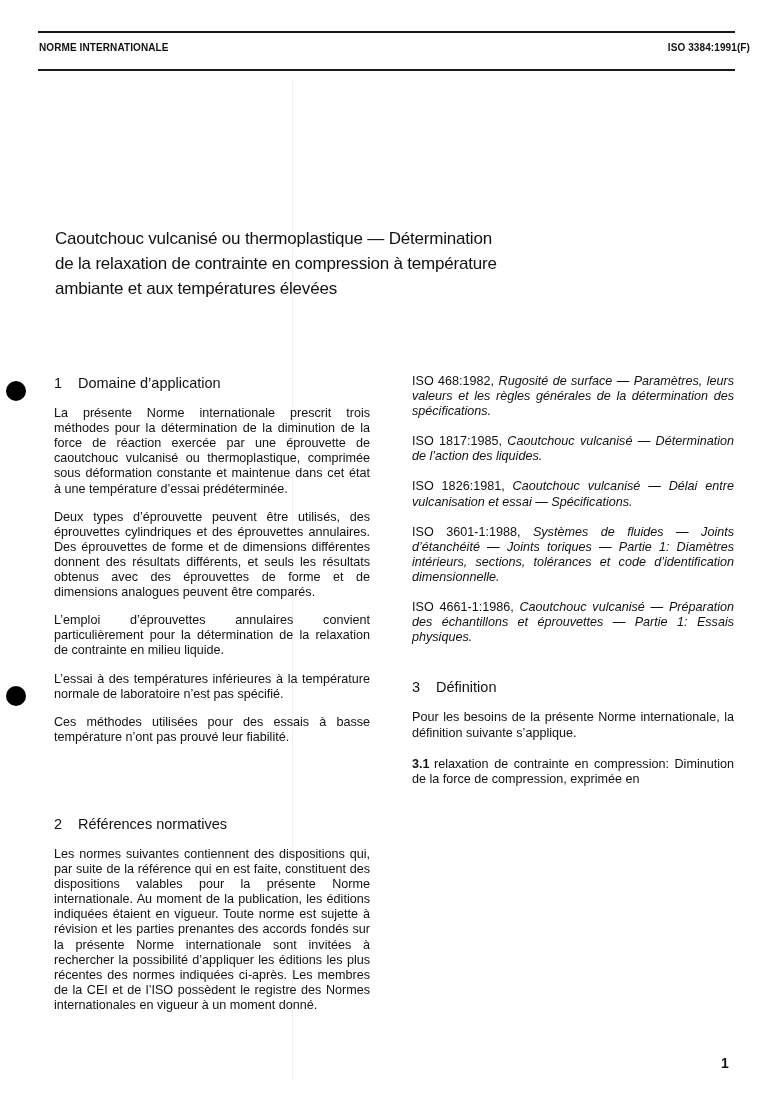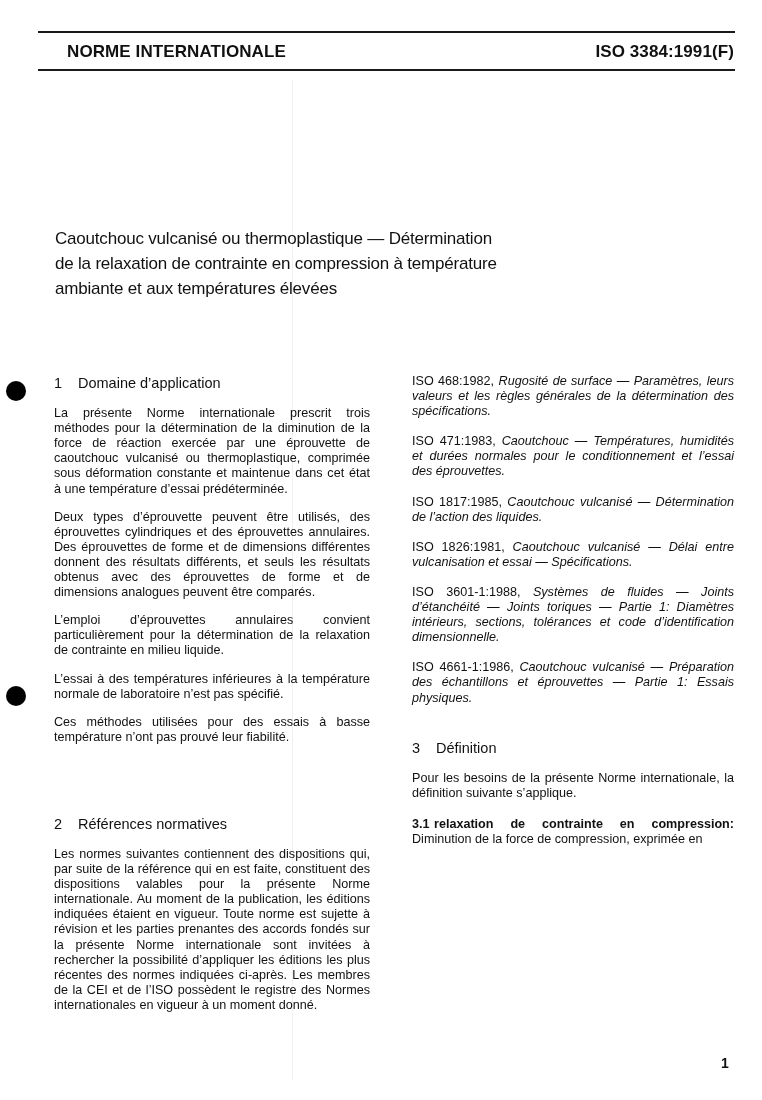--- a/index.html
+++ b/index.html
@@ -3,43 +3,43 @@
 <meta charset="utf-8">
 <style>
   html, body { margin: 0; padding: 0; background: #ffffff; }
   body {
     width: 762px; height: 1100px; position: relative; overflow: hidden;
     font-family: "Liberation Sans", "DejaVu Sans", sans-serif; color: #111;
   }
   .rule { position: absolute; left: 38px; width: 697px; height: 2px; background: #1a1a1a; }
   .rule.top { top: 31px; }
   .rule.bot { top: 69px; }
-  .hdr { position: absolute; top: 42px; font-weight: bold; font-size: 17px; letter-spacing: 0.1px; margin-left: 28px; }
+  .hdr { position: absolute; top: 42px; font-weight: bold; font-size: 10px; letter-spacing: 0.1px; }
   .hdr.left { left: 39px; }
-  .hdr.right { right: 28px; }
+  .hdr.right { right: 12px; }
 
   .title {
     position: absolute; left: 55px; top: 226px; width: 660px;
     font-weight: normal; font-size: 17px; line-height: 25px; letter-spacing: -0.2px;
   }
 
   .bullet { position: absolute; width: 20px; height: 20px; border-radius: 50%; background: #000; }
 
   .col { position: absolute; font-size: 12.6px; line-height: 15.1px; }
   .col.left { left: 54px; top: 376px; width: 316px; }
   .col.right { left: 412px; top: 374px; width: 322px; }
 
   .sec-h { font-weight: normal; font-size: 14.5px; margin: 0 0 15px 0; }
   .sec-h .num { display: inline-block; width: 24px; }
 
   p { margin: 0 0 13px 0; text-align: justify; }
   .ref { margin: 0 0 15px 0; text-align: justify; }
   .ref i { font-style: italic; }
 
-  .def-term { font-weight: bold; }
+  .def-term { font-weight: normal; }
   .def-num { font-weight: bold; display: inline-block; width: 22px; }
 
   .page-no { position: absolute; left: 721px; top: 1055px; font-weight: bold; font-size: 14px; }
   .gutter { position: absolute; left: 292px; top: 80px; width: 1px; height: 1000px; background: #f0f0f0; }
 </style>
 </head>
 <body>
 
 <div class="gutter"></div>
 
@@ -70,21 +70,20 @@
   <div style="height:59px;"></div>
 
   <div class="sec-h">
     <span class="num">2</span><span>Références normatives</span>
   </div>
   <p>Les normes suivantes contiennent des dispositions qui, par suite de la référence qui en est faite, constituent des dispositions valables pour la présente Norme internationale. Au moment de la publication, les éditions indiquées étaient en vigueur. Toute norme est sujette à révision et les parties prenantes des accords fondés sur la présente Norme internationale sont invitées à rechercher la possibilité d’appliquer les éditions les plus récentes des normes indiquées ci-après. Les membres de la CEI et de l’ISO possèdent le registre des Normes internationales en vigueur à un moment donné.</p>
 </div>
 
 <div class="col right">
   <div class="ref"><span>ISO 468:1982,</span> <i>Rugosité de surface — Paramètres, leurs valeurs et les règles générales de la détermination des spécifications.</i></div>
-  <div class="ref"><span>ISO 471:1983,</span> <i>Caoutchouc — Températures, humidités et durées normales pour le conditionnement et l’essai des éprouvettes.</i></div>
   <div class="ref"><span>ISO 1817:1985,</span> <i>Caoutchouc vulcanisé — Détermination de l’action des liquides.</i></div>
   <div class="ref"><span>ISO 1826:1981,</span> <i>Caoutchouc vulcanisé — Délai entre vulcanisation et essai — Spécifications.</i></div>
   <div class="ref"><span>ISO 3601-1:1988,</span> <i>Systèmes de fluides — Joints d’étanchéité — Joints toriques — Partie 1: Diamètres intérieurs, sections, tolérances et code d’identification dimensionnelle.</i></div>
   <div class="ref"><span>ISO 4661-1:1986,</span> <i>Caoutchouc vulcanisé — Préparation des échantillons et éprouvettes — Partie 1: Essais physiques.</i></div>
 
   <div style="height:20px;"></div>
 
   <div class="sec-h">
     <span class="num">3</span><span>Définition</span>
   </div>

